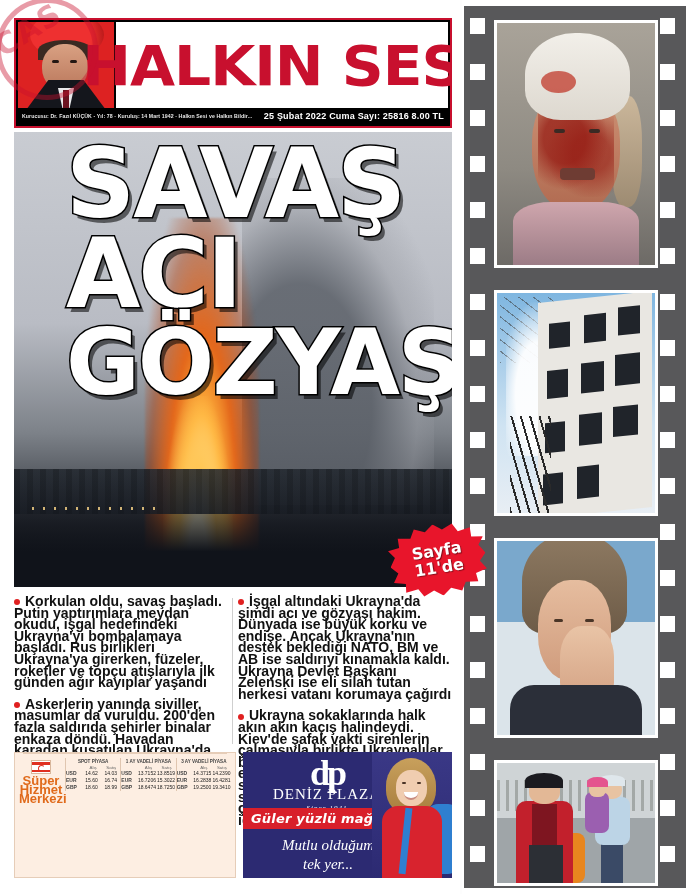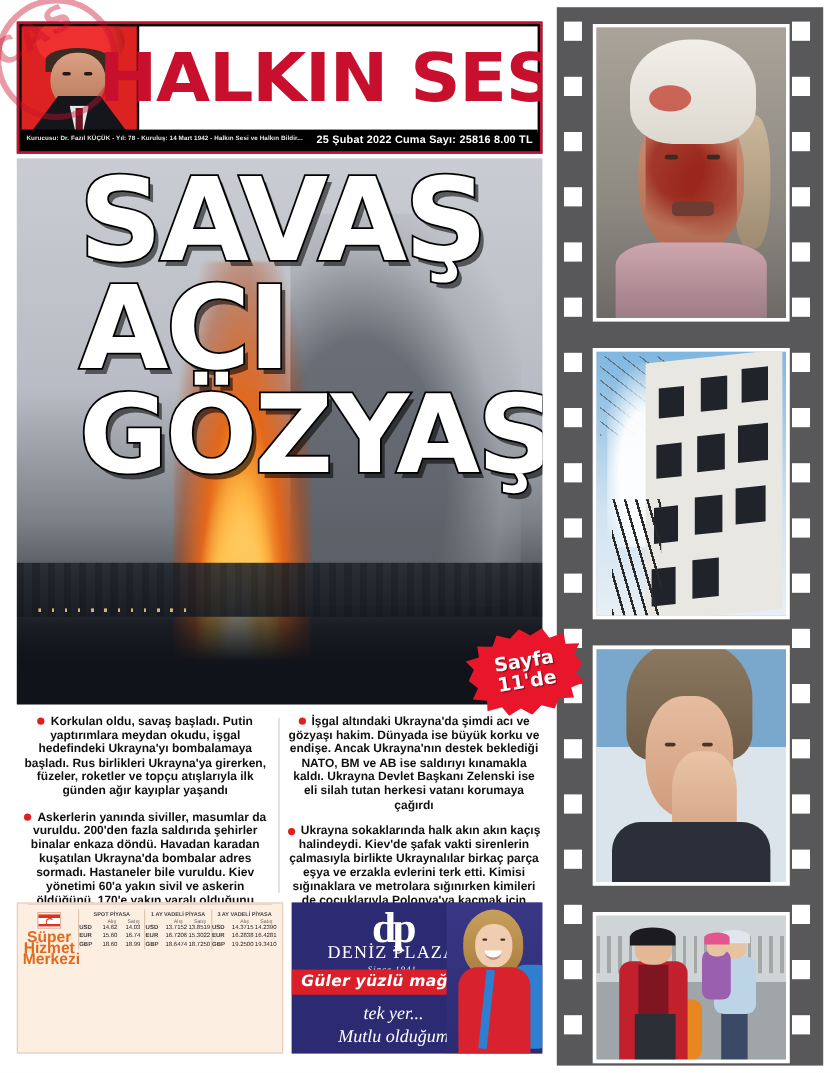--- a/index.html
+++ b/index.html
@@ -79,22 +79,22 @@
         41% 91%,30% 97%,25% 86%,12% 88%,13% 76%,1% 72%,7% 60%,0% 50%,6% 38%,0% 27%,
         12% 25%,12% 12%,25% 15%,30% 3%,41% 9%);
       display:flex;flex-direction:column;align-items:center;justify-content:center;
       transform:rotate(-9deg);}
   .sb-t1,.sb-t2{color:#fff;font-family:"DejaVu Sans",sans-serif;font-weight:bold;
       font-size:16px;line-height:1.05;text-shadow:1px 1px 1px rgba(0,0,0,.45);}
 
   
   .article{position:absolute;left:14px;top:596px;width:438px;height:150px;display:flex;gap:10px;}
   .col{width:214px;}
-  .para{position:relative;margin:0 0 10px 0;font-size:10px;line-height:11.6px;color:#111;
-      font-family:"Liberation Sans",sans-serif;font-weight:bold;text-align:center;}
+  .para{position:relative;margin:0 0 10px 0;font-size:14px;line-height:11.6px;color:#111;
+      font-family:"Liberation Sans",sans-serif;font-weight:bold;text-align:left;}
   .para .bullet{display:inline-block;width:6px;height:6px;border-radius:50%;background:#e02020;
       margin-right:5px;vertical-align:middle;}
   .col-sep{position:absolute;left:232px;top:598px;width:1px;height:146px;background:#cfcfcf;}
 
   
   .doviz{position:absolute;left:14px;top:752px;width:222px;height:126px;background:#fdeee2;
       border:1px solid #e6cdb8;box-sizing:border-box;overflow:hidden;}
   .doviz-title{height:26px;display:flex;align-items:center;justify-content:center;
       color:#e06a1b;font-size:10px;font-weight:bold;letter-spacing:4px;}
   .doviz-sep{height:1px;background:#e6cdb8;margin:0 8px;}
@@ -385,22 +385,22 @@
     <div class="ad">
       <div class="ad-logo">
         <div class="dp-mark">dp</div>
         <div class="dp-name">DENİZ PLAZA</div>
         <div class="dp-since">Since 1941</div>
       </div>
       <div class="ad-banner">
         <span>Güler yüzlü mağaza</span>
       </div>
       <div class="ad-slogan">
+        <div>Mutlu olduğum</div>
         <div>tek yer...</div>
-        <div>Mutlu olduğum</div>
       </div>
       <div class="ad-girl">
         <div class="g-bg"></div>
         <div class="g-bag"></div>
         <div class="g-hair"></div>
         <div class="g-face"></div>
         <div class="g-eye" style="left:30px;top:30px"></div>
         <div class="g-eye" style="left:45px;top:30px"></div>
         <div class="g-smile"></div>
         <div class="g-body"></div>

